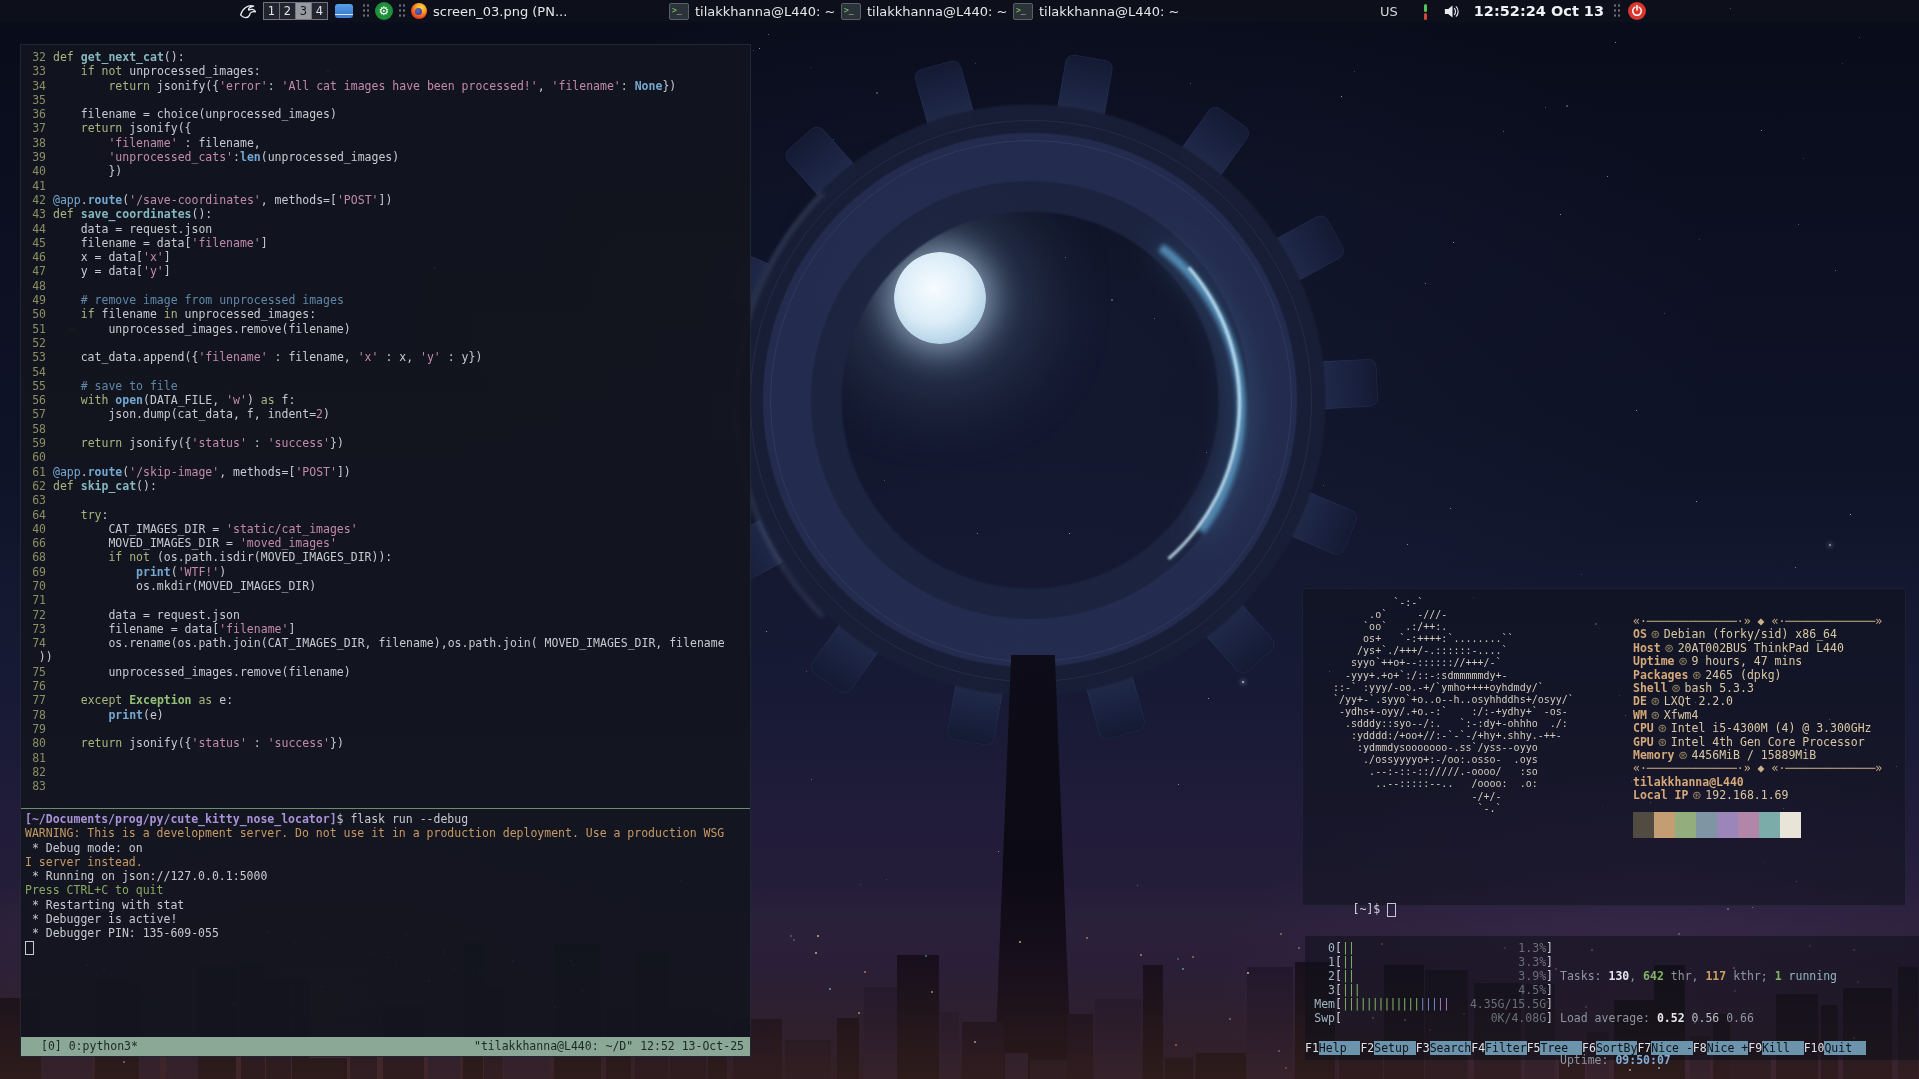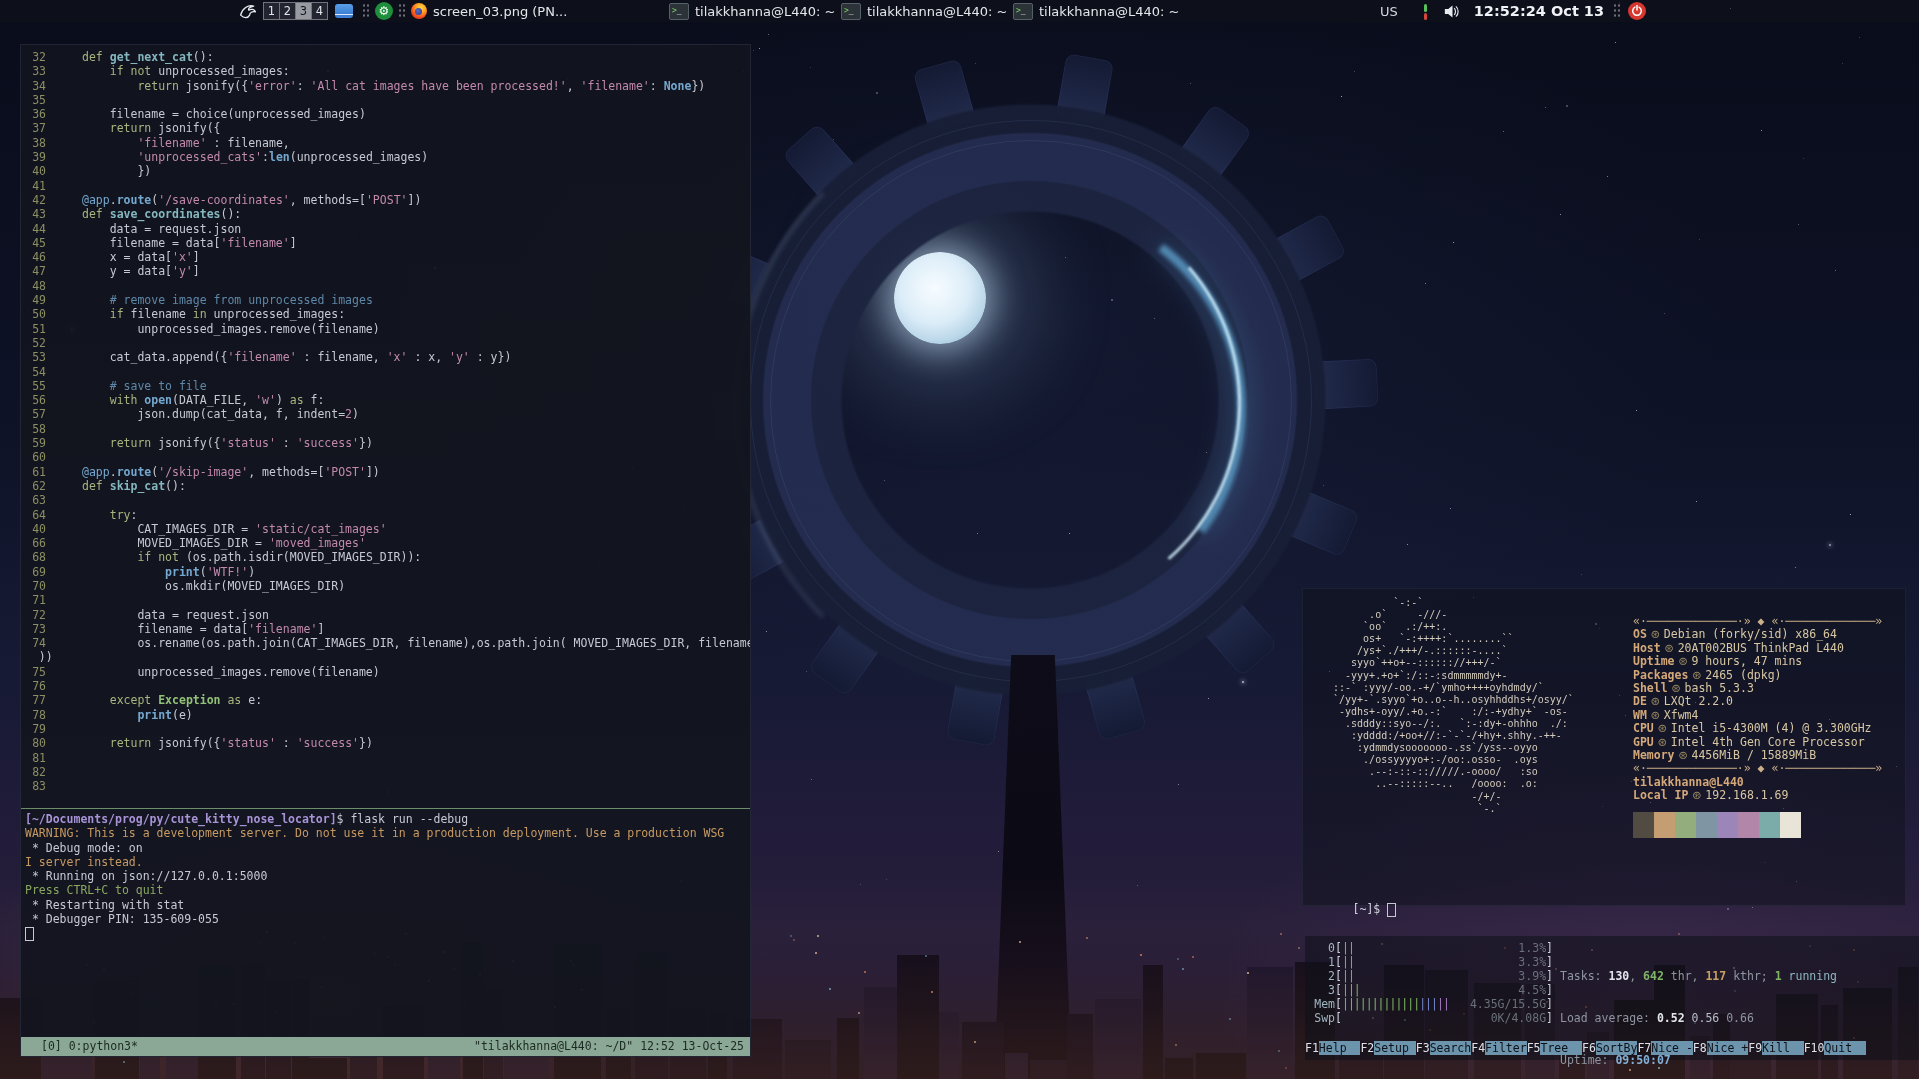--- a/index.html
+++ b/index.html
@@ -79,21 +79,21 @@
 
   
   .term{position:absolute;z-index:5;font-family:"DejaVu Sans Mono",monospace;}
   pre,.prelike{margin:0;font-family:"DejaVu Sans Mono",monospace;}
 
   
   #term-left{left:20px;top:44px;width:731px;height:1013px;background:rgba(18,20,30,0.93);
     border:1px solid rgba(90,100,130,0.22);box-sizing:border-box;display:flex;flex-direction:column;
     font-size:11.5px;line-height:14.3px;color:#c7c9d2;}
   #code-area{height:758px;overflow:hidden;padding:5px 0 0 4px;flex:none;}
-  .crow{white-space:pre;height:14.3px;display:flex;gap:29px;}
+  .crow{white-space:pre;height:14.3px;display:flex;}
   .crow .ln{display:inline-block;width:21px;text-align:right;color:#8b8f62;flex:none;margin-right:7px;}
   .crow .code{white-space:pre;flex:1;overflow:hidden;}
   .sg-t{color:#c7c9d2}.sg-k{color:#a9b47e}.sg-f{color:#85b7bf;font-weight:bold}
   .sg-s{color:#c289ad}.sg-c{color:#5f87a8}.sg-b{color:#74a8d0}
   .sg-bb{color:#74a8d0;font-weight:bold}.sg-e{color:#93c077;font-weight:bold}.sg-n{color:#c289ad}
   .sg-p{color:#a893d6;font-weight:bold}.sg-w{color:#c79a62}.sg-g{color:#8aa861}
   .sg-l{color:#8e95a0}.sg-wb{color:#e2e5ea;font-weight:bold}.sg-gb{color:#7fb565;font-weight:bold}
   .sg-yb{color:#c9a15f;font-weight:bold}.sg-cy{color:#8fb5bf}.sg-w2{color:#b9bec8}
   .sg-bb2{color:#82aed6;font-weight:bold}
   #vim-status{height:15px;display:flex;justify-content:flex-end;align-items:center;color:#c7c9d2;flex:none;}
@@ -583,20 +583,21 @@
       </div>
     <div id="pane-sep"></div>
     <div id="shell-area">
         <div class="srow"><span class="sg-p">[~/Documents/prog/py/cute_kitty_nose_locator]</span><span class="sg-t">$ flask run --debug</span></div>
         <div class="srow"><span class="sg-w">WARNING: This is a development server. Do not use it in a production deployment. Use a production WSG</span></div>
         <div class="srow"><span class="sg-t"> * Debug mode: on</span></div>
         <div class="srow"><span class="sg-w">I server instead.</span></div>
         <div class="srow"><span class="sg-t"> * Running on json://127.0.0.1:5000</span></div>
         <div class="srow"><span class="sg-g">Press CTRL+C to quit</span></div>
         <div class="srow"><span class="sg-t"> * Restarting with stat</span></div>
+        <div class="srow"><span class="sg-t"> * Debugger is active!</span></div>
         <div class="srow"><span class="sg-t"> * Debugger PIN: 135-609-055</span></div>
         <div class="srow"><span class="cursor-block"></span></div>
       </div>
     <div id="tmux-bar">
       <span class="left">[0] 0:python3*</span>
       <span class="right">"tilakkhanna@L440: ~/D" 12:52 13-Oct-25</span>
     </div>
   </div>
 
   <div id="term-nf" class="term">

